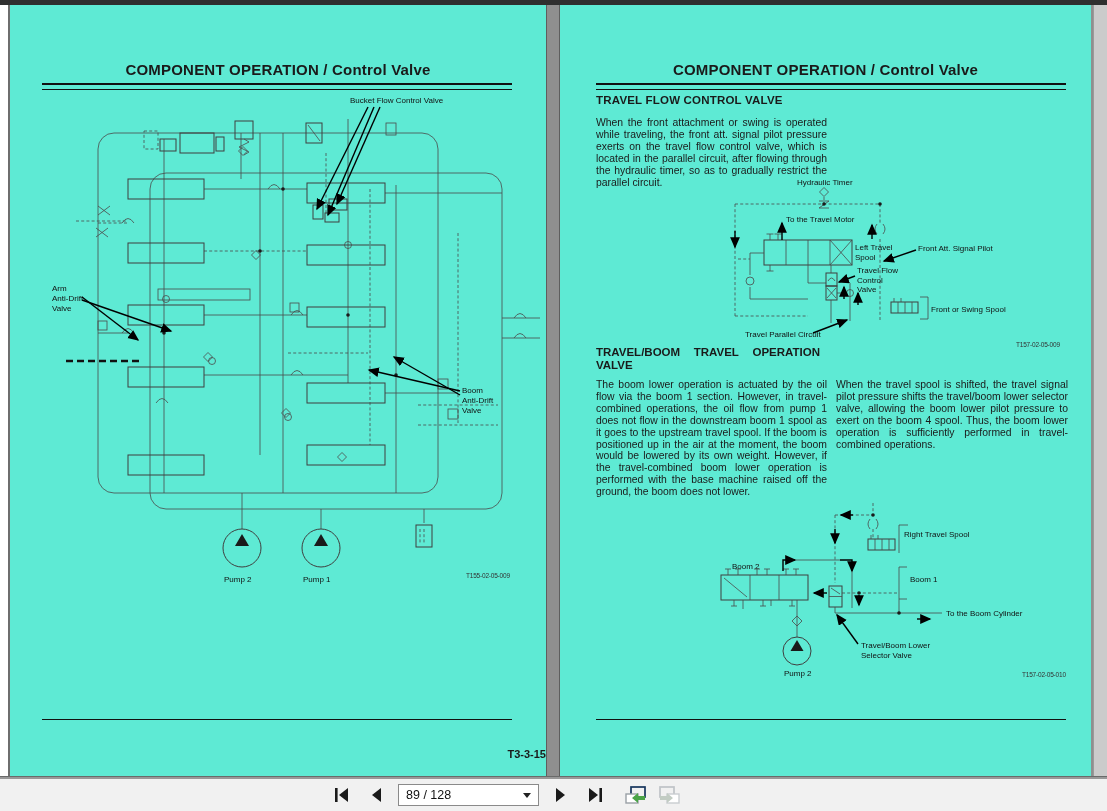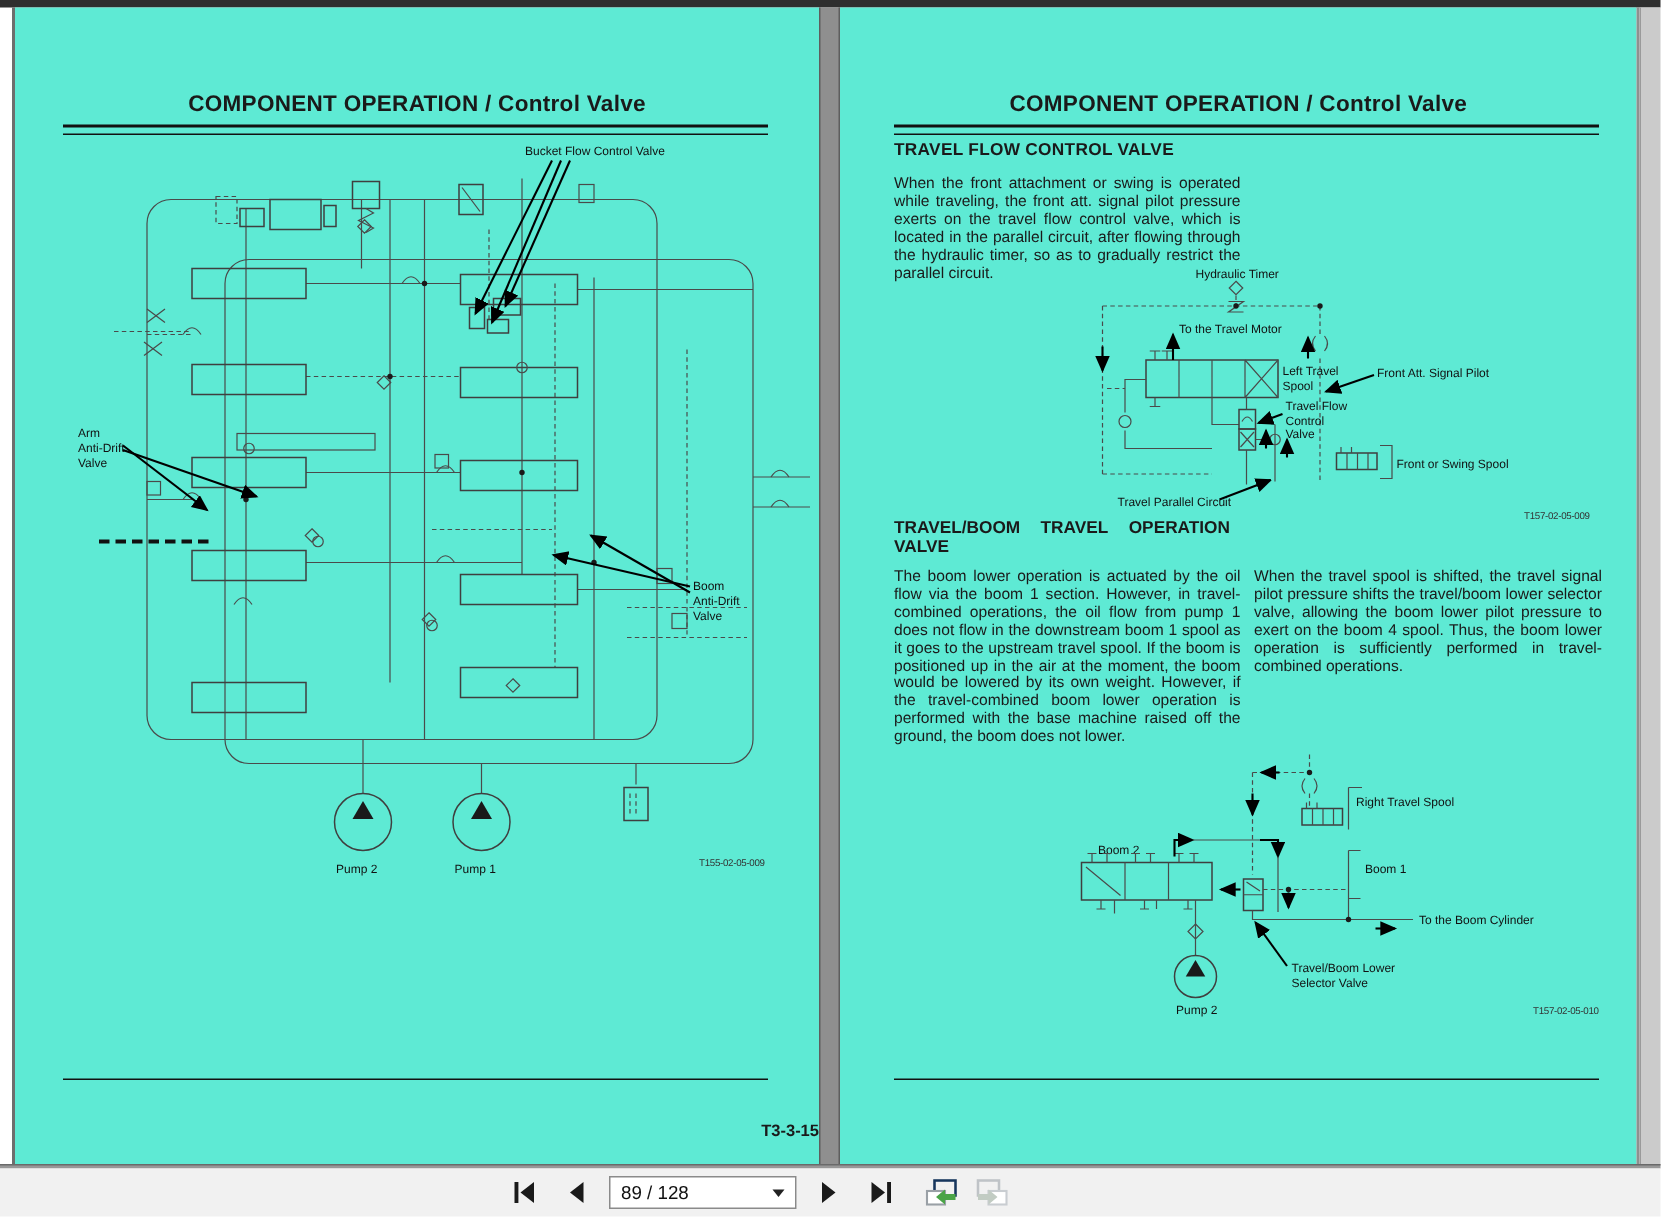--- a/index.html
+++ b/index.html
@@ -7,21 +7,21 @@
        font-family:"Liberation Sans",sans-serif;color:#1a1a1a;}
   .top-edge{position:absolute;left:0;top:0;width:1107px;height:5px;background:#2f2f2f;}
   .doc-left-border{position:absolute;left:8px;top:5px;width:2px;height:771px;background:#6e6e6e;}
   .doc-right-border{position:absolute;left:1091px;top:5px;width:2px;height:771px;background:#8f8f8f;}
   .scroll-track{position:absolute;left:1093px;top:5px;width:14px;height:771px;background:#cbcbcb;border-left:1px solid #9a9a9a;box-sizing:border-box;}
   .toolbar-sep{position:absolute;left:0;top:776px;width:1107px;height:3px;background:#989898;border-top:1px solid #6a6a6a;box-sizing:border-box;}
   .toolbar{position:absolute;left:0;top:779px;width:1107px;height:32px;background:#f1f1f1;
            display:flex;align-items:center;justify-content:center;gap:9px;}
   .toolbar .shift{display:flex;align-items:center;gap:9px;transform:translateX(-48px);}
   .tb-btn{width:26px;height:24px;display:flex;align-items:center;justify-content:center;background:transparent;border:none;padding:0;cursor:pointer;}
-  .page-combo{width:125px;height:22px;background:#fff;border:1px solid #8a8a8a;display:flex;align-items:center;box-sizing:border-box;}
+  .page-combo{width:141px;height:22px;background:#fff;border:1px solid #8a8a8a;display:flex;align-items:center;box-sizing:border-box;}
   .combo-text{flex:1;padding-left:7px;font-size:12.5px;color:#111;}
   .combo-caret{width:0;height:0;border-left:4px solid transparent;border-right:4px solid transparent;border-top:5px solid #222;margin-right:7px;}
   .page{position:absolute;top:5px;height:771px;background:#5eead4;}
   #page-left{left:10px;width:536px;}
   #page-right{left:560px;width:531px;}
   .page-gap{position:absolute;left:546px;top:5px;width:14px;height:771px;background:#8f8f8f;border-left:1px solid #5e5e5e;border-right:1px solid #5e5e5e;box-sizing:border-box;}
   .pg-title{position:absolute;left:0;top:56px;width:100%;text-align:center;font-size:15px;font-weight:bold;letter-spacing:.2px;}
   .double-rule{position:absolute;height:7px;border-top:2.5px solid #111;border-bottom:1.5px solid #111;box-sizing:border-box;}
   #page-left .double-rule{left:32px;width:470px;top:78px;}
   #page-right .double-rule{left:36px;width:470px;top:78px;}

